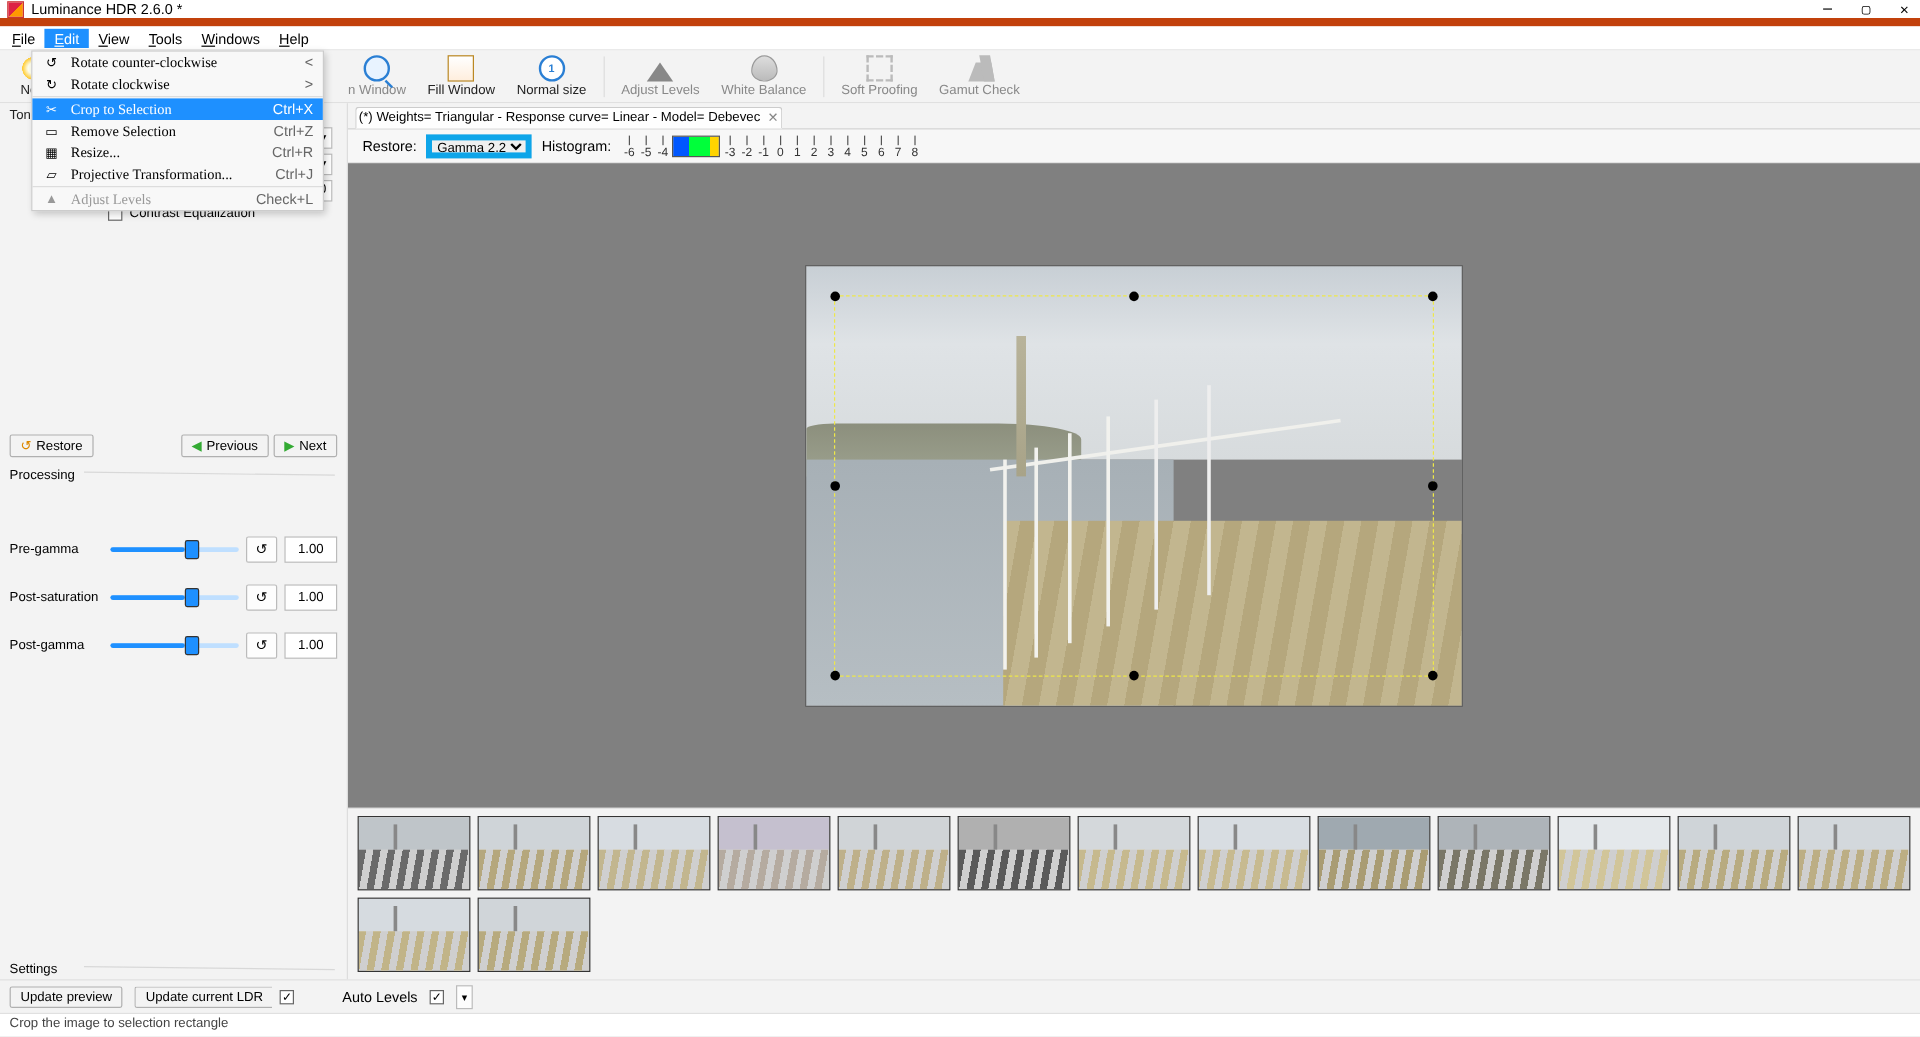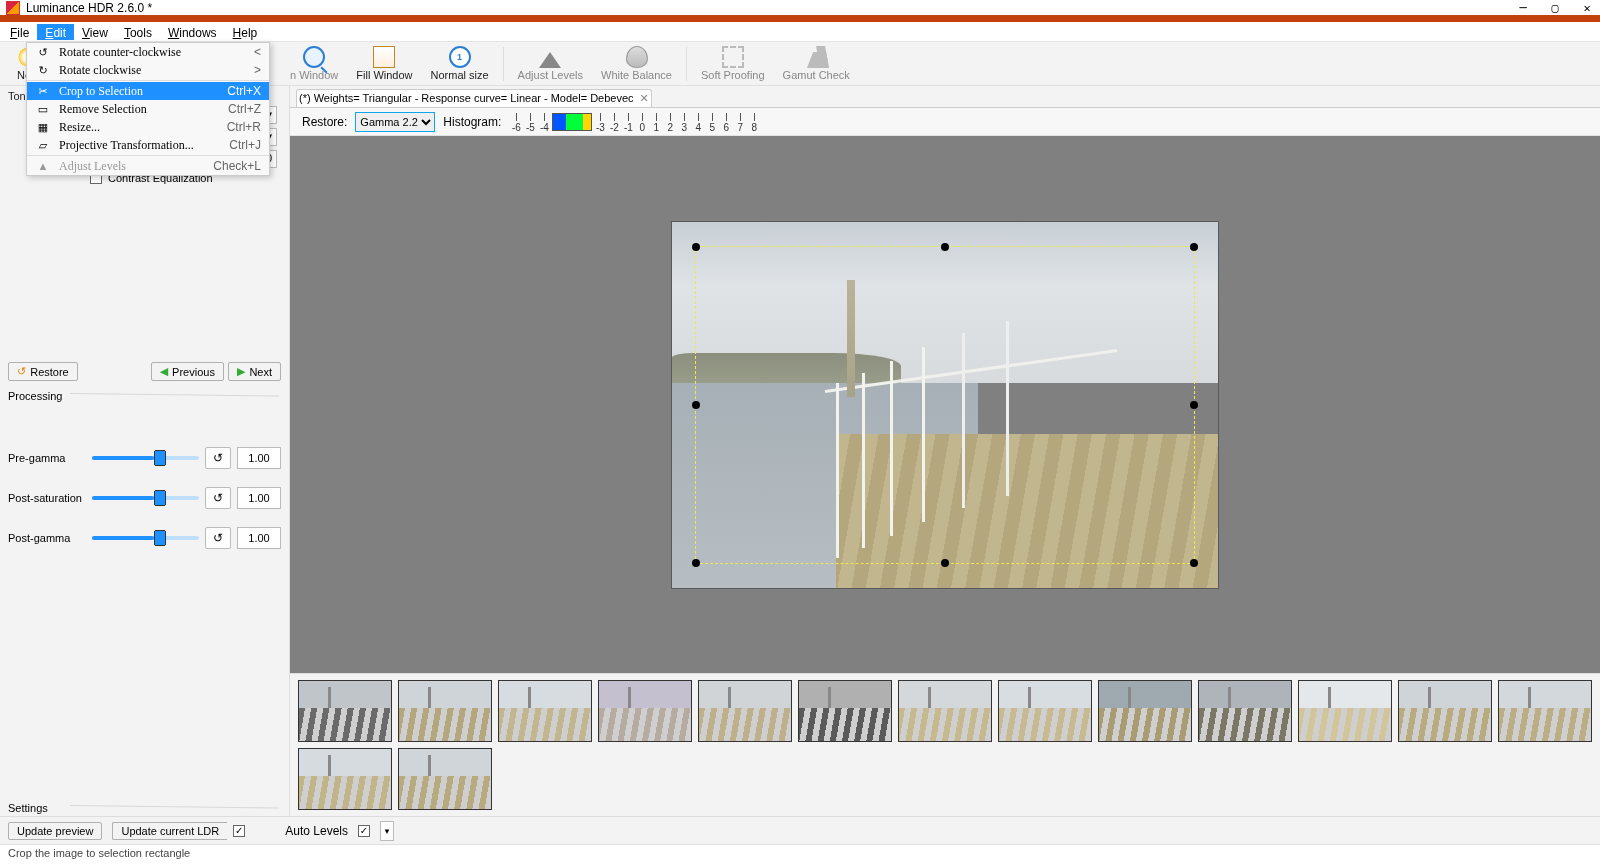--- a/index.html
+++ b/index.html
@@ -62,21 +62,21 @@
 .iconbtn { width:26px; height:22px; border:1px solid #bbb; background:#fdfdfd; display:flex; align-items:center; justify-content:center; font-size:12px; cursor:pointer; border-radius:2px;}
 .iconbtn.green { color:#4a0; font-weight:bold;}
 .numbox { width:44px; height:22px; border:1px solid #bbb; background:#fff; text-align:center; font-size:11px;}
 
 .rightcol { flex:1; display:flex; flex-direction:column; background:#f0f0f0; }
 .tabstrip { height:22px; display:flex; align-items:flex-end; padding:0 6px; background:#f3f3f3; border-bottom:1px solid #ccc;}
 .tab { background:#fefefe; border:1px solid #ccc; border-bottom:none; padding:2px 2px; font-size:11px; border-radius:3px 3px 0 0; display:flex; align-items:flex-start; gap:6px; }
 .tab .x { color:#888; cursor:pointer; font-size:11px;}
 
 .ctrlstrip { height:28px; display:flex; align-items:center; gap:8px; padding:0 12px; background:#f7f7f7; border-bottom:1px solid #e2e2e2;}
-.ctrlstrip select { height:20px; border:1px solid #0ea5e9; font-size:11px;}
+.ctrlstrip select { height:20px; border:5px solid #0ea5e9; font-size:11px;}
 .hist { height:22px; display:flex; align-items:flex-end; gap:0; }
 .hist .tick { width:14px; text-align:center; font-size:10px; color:#333; position:relative; }
 .hist .tick::before { content:""; position:absolute; left:50%; bottom:12px; width:1px; height:8px; background:#555;}
 .hist .box { width:40px; height:18px; background:linear-gradient(to right,#0057ff 0 35%,#00ff3a 35% 80%,#ffd400 80% 100%); border:1px solid #555; margin:0 1px 2px;}
 
 .canvaswrap { flex:1; background:#808080; position:relative; overflow:hidden; }
 .canvas-img { position:absolute; left:50%; top:50%; width:546px; height:366px; transform:translate(-50%,-50%); box-shadow:0 0 0 1px rgba(0,0,0,.3); }
 .canvas-img .sky { position:absolute; inset:0 0 56% 0; background:linear-gradient(#c8cfd5,#dfe3e6 40%,#d7dbdd);}
 .canvas-img .sea { position:absolute; top:44%; left:0; right:44%; bottom:0; background:linear-gradient(#a7b0b6,#b6beC3);}
 .canvas-img .land { position:absolute; top:36%; left:0; right:58%; height:12%; background:linear-gradient(#8c8f7d,#9da28f); border-radius:10% 30% 0 0;}

